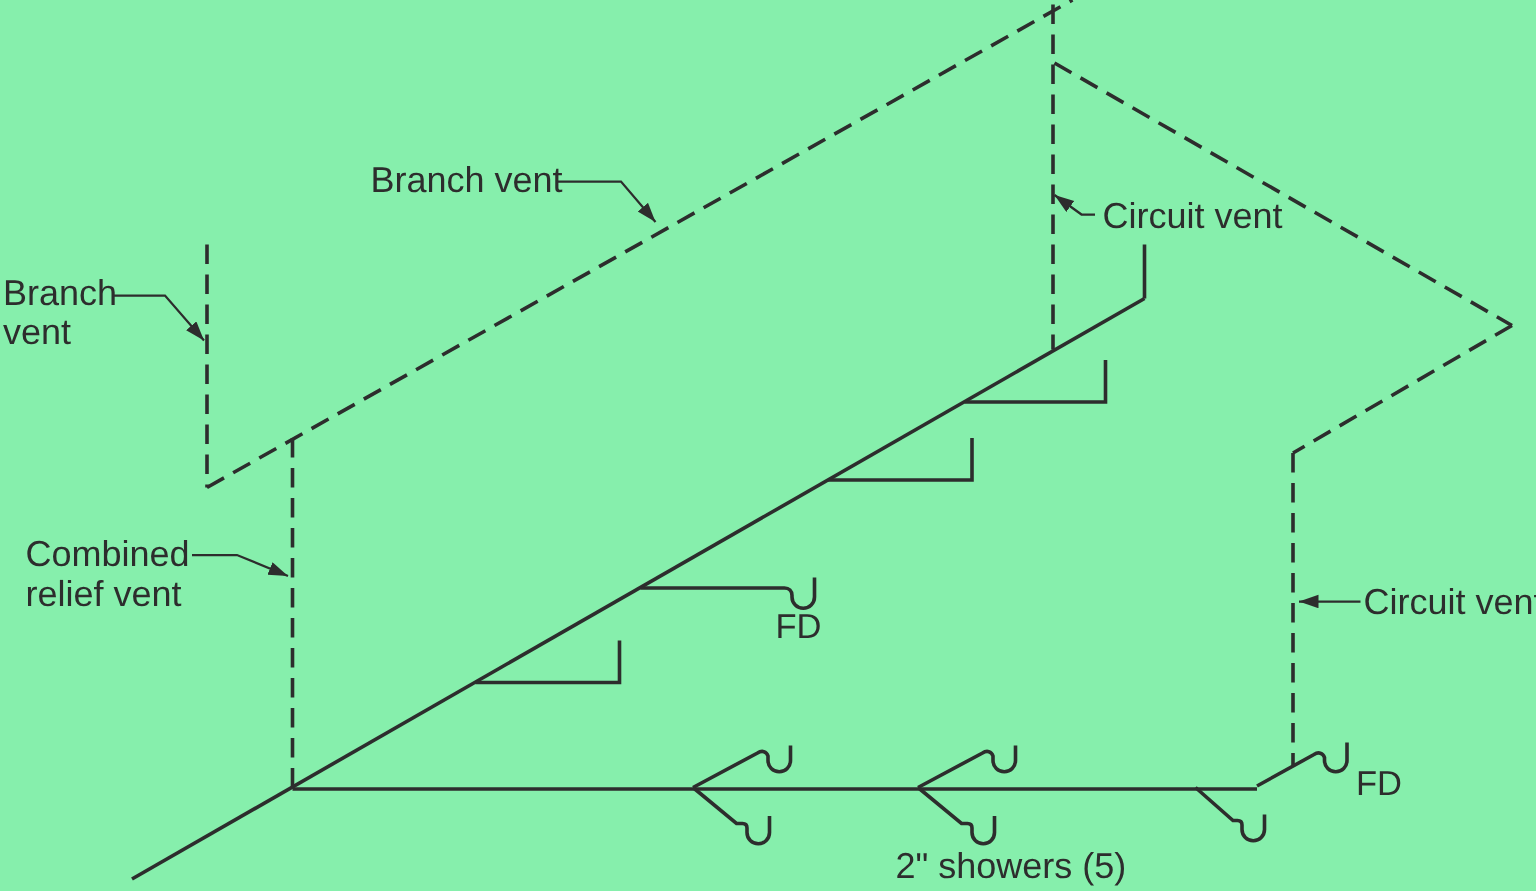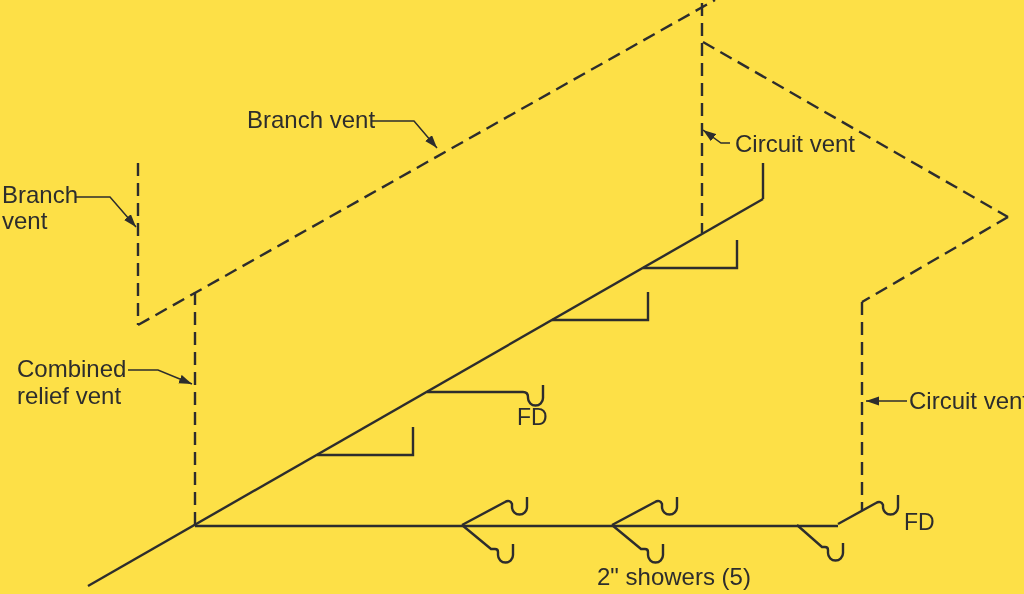--- a/index.html
+++ b/index.html
@@ -1,20 +1,20 @@
 <!DOCTYPE html>
 <html><head>
 <meta charset="utf-8">
 <style>
   html, body { margin: 0; padding: 0; background: #ffffff; }
   .canvas {
     position: relative;
     width: 1024px;
     height: 594px;
-    background: #fde047;
+    background: #86efac;
     overflow: hidden;
     font-family: "Liberation Sans", sans-serif;
   }
   svg { display: block; }
   .pipe {
     fill: none;
     stroke: #2d2d2d;
     stroke-width: 2.4;
     stroke-linecap: butt;
     stroke-linejoin: miter;

